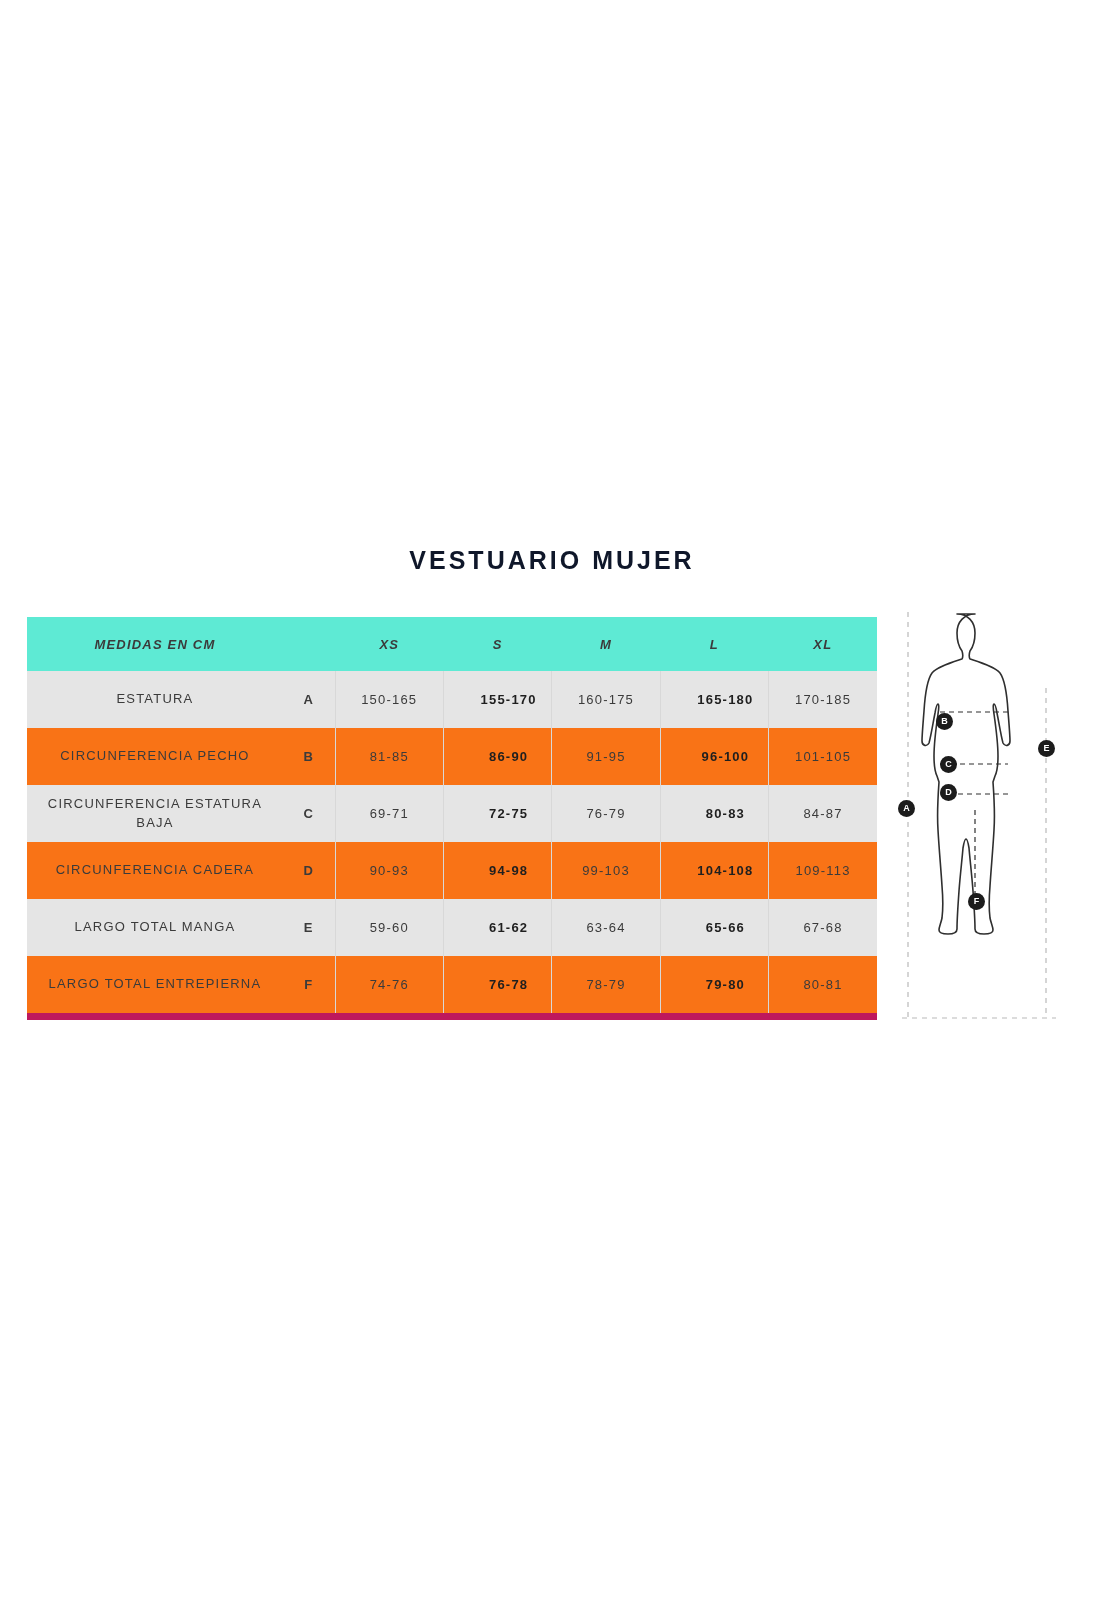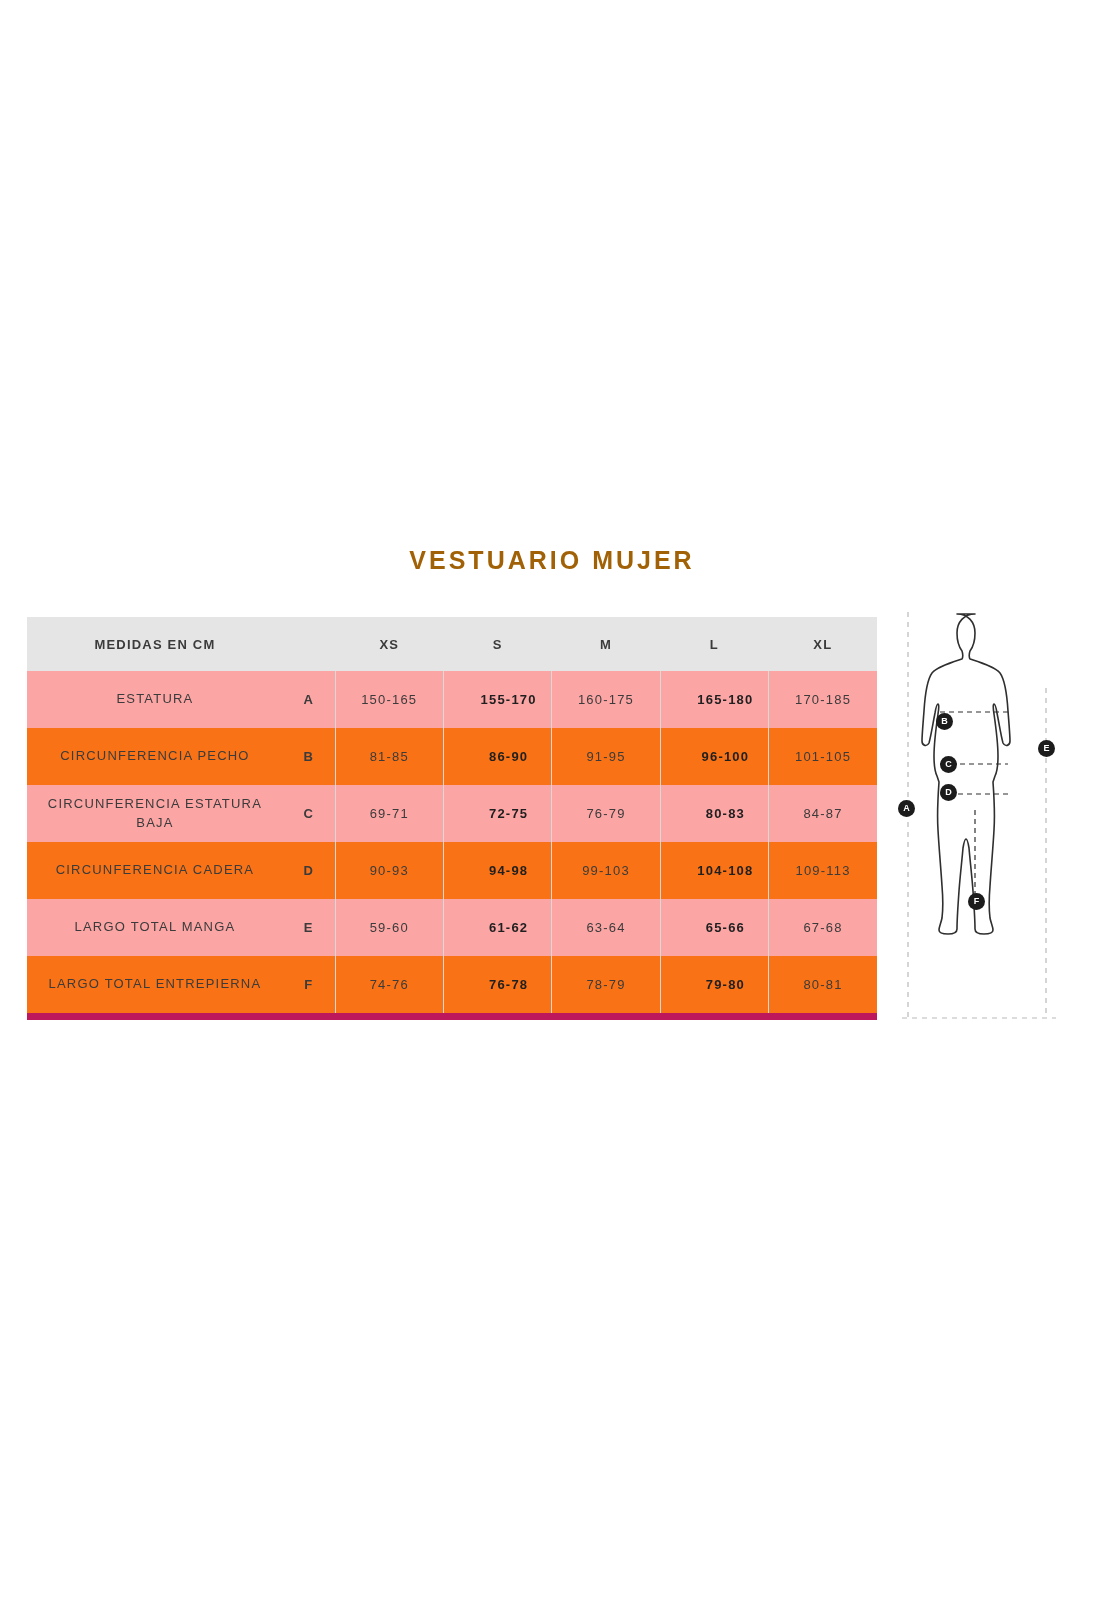--- a/index.html
+++ b/index.html
@@ -26,21 +26,21 @@
 
   .title {
     position: absolute;
     left: 0;
     top: 546px;
     width: 1104px;
     text-align: center;
     font-size: 25px;
     font-weight: 700;
     letter-spacing: 3px;
-    color: #a16207;
+    color: #0f172a;
   }
 
   .chart-wrap {
     position: absolute;
     left: 27px;
     top: 617px;
     width: 1050px;
   }
 
   table.size-table {
@@ -53,38 +53,39 @@
   table.size-table td {
     border: none;
     text-align: center;
     vertical-align: middle;
     font-size: 13px;
     letter-spacing: 1.2px;
     color: #3b3b3b;
   }
 
   thead th {
-    background: #e5e5e5;
+    background: #5eead4;
     color: #ffffff;
     height: 52px;
     font-size: 13px;
     font-weight: 700;
     letter-spacing: 1.5px;
+    font-style: italic;
   }
 
   thead th.col-label {
     text-align: center;
   }
 
   tbody tr td {
     height: 55px;
   }
 
   tbody tr.odd td {
-    background: #fca5a5;
+    background: #e5e5e5;
     text-align: center;
   }
   tbody tr.even td {
     background: #f97316;
   }
 
   td.measure {
     font-size: 13.5px;
     letter-spacing: 1.3px;
     color: #3b3b3b;

